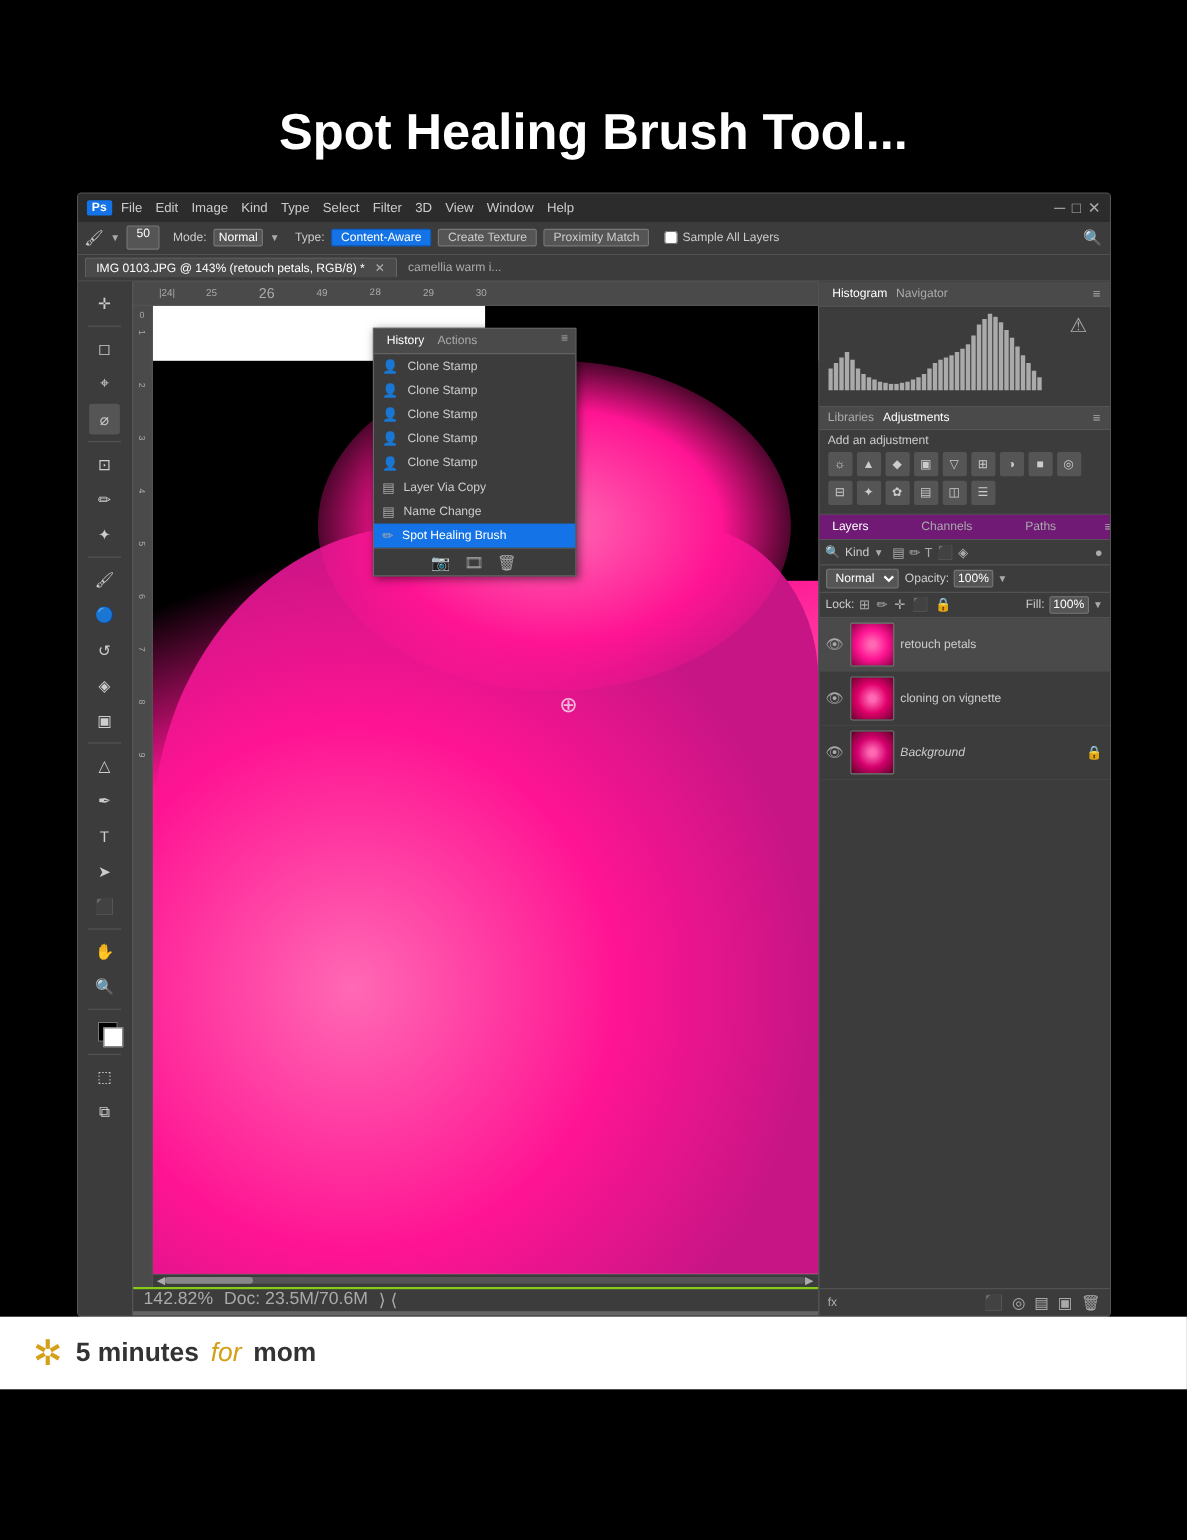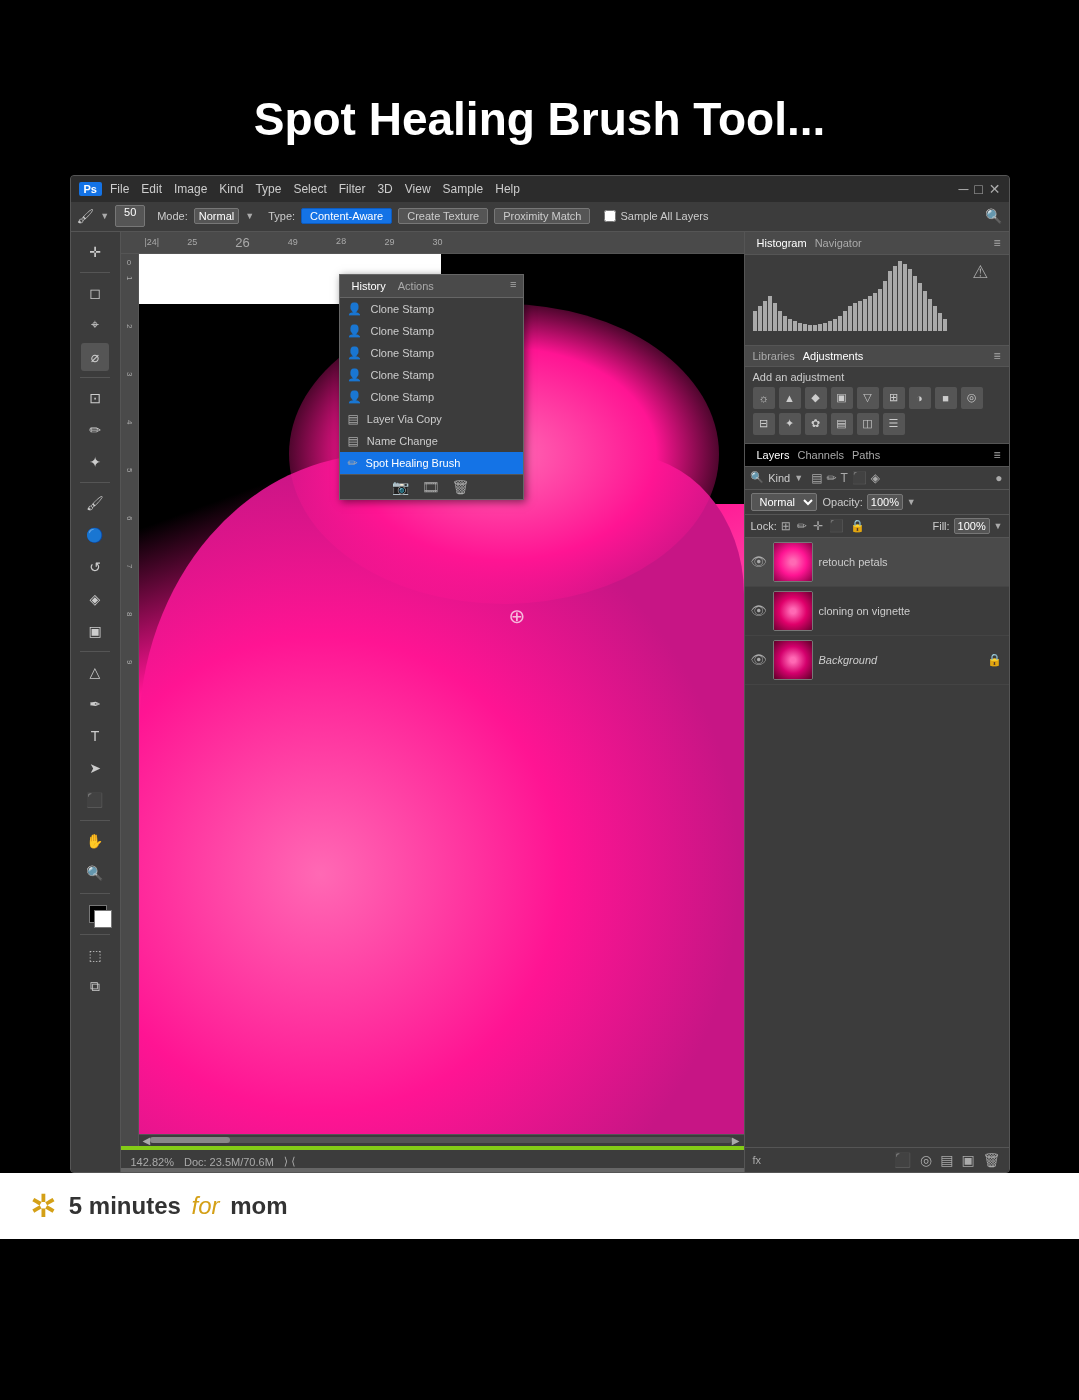--- a/index.html
+++ b/index.html
@@ -299,25 +299,25 @@
     .history-footer-btn {
       font-size: 14px;
       color: #aaa;
       cursor: pointer;
     }
 
     
     .status-bar {
       height: 22px;
       background: #3c3c3c;
-      border-top: 4px solid #84cc16;
-      display: flex;
-      align-items: flex-end;
+      border-top: 2px solid #84cc16;
+      display: flex;
+      align-items: flex-start;
       padding: 0 10px;
-      font-size: 11px;
+      font-size: 16px;
       color: #aaa;
       gap: 10px;
     }
 
     
     .right-panel {
       width: 265px;
       background: #3c3c3c;
       border-left: 1px solid #555;
       display: flex;
@@ -396,25 +396,26 @@
       cursor: pointer;
     }
 
     
     .layers-panel {
       flex: 1;
       display: flex;
       flex-direction: column;
     }
     .layers-header {
-      background: #000000;
+      background: #701a75;
       display: flex;
       align-items: center;
       padding: 3px 8px;
       border-bottom: 1px solid #555;
+      gap: 40px;
     }
     .layers-search-bar {
       display: flex;
       align-items: center;
       padding: 4px 6px;
       border-bottom: 1px solid #555;
       gap: 4px;
     }
     .layers-options {
       display: flex;
@@ -563,21 +564,21 @@
     <div class="menu-bar">
       <span class="menu-item">File</span>
       <span class="menu-item">Edit</span>
       <span class="menu-item">Image</span>
       <span class="menu-item">Kind</span>
       <span class="menu-item">Type</span>
       <span class="menu-item">Select</span>
       <span class="menu-item">Filter</span>
       <span class="menu-item">3D</span>
       <span class="menu-item">View</span>
-      <span class="menu-item">Sample</span>
+      <span class="menu-item">Window</span>
       <span class="menu-item">Help</span>
     </div>
     <div class="window-controls">
       <span style="color:#aaa;font-size:14px;">─</span>
       <span style="color:#aaa;font-size:14px;">□</span>
       <span style="color:#aaa;font-size:14px;">✕</span>
     </div>
   </div>
 
   <div class="options-bar">
@@ -591,20 +592,27 @@
     <button class="type-btn">Content-Aware</button>
     <button class="type-btn-inactive">Create Texture</button>
     <button class="type-btn-inactive">Proximity Match</button>
     <div class="sample-all">
       <input type="checkbox" class="checkbox-sm" style="">
       <span>Sample All Layers</span>
     </div>
     <span style="margin-left:auto;color:#aaa;font-size:14px;">🔍</span>
   </div>
 
+  <div class="tab-bar">
+    <div class="tab-active">
+      <span>IMG 0103.JPG @ 143% (retouch petals, RGB/8) *</span>
+      <span style="color:#aaa;margin-left:6px;">✕</span>
+    </div>
+    <div class="tab-inactive">camellia warm i...</div>
+  </div>
 
   <div class="workspace">
 
     <div class="left-toolbar">
       <div class="tool-icon">✛</div>
       <div class="tool-separator"></div>
       <div class="tool-icon">◻</div>
       <div class="tool-icon">⌖</div>
       <div class="tool-icon active">⌀</div>
       <div class="tool-separator"></div>

